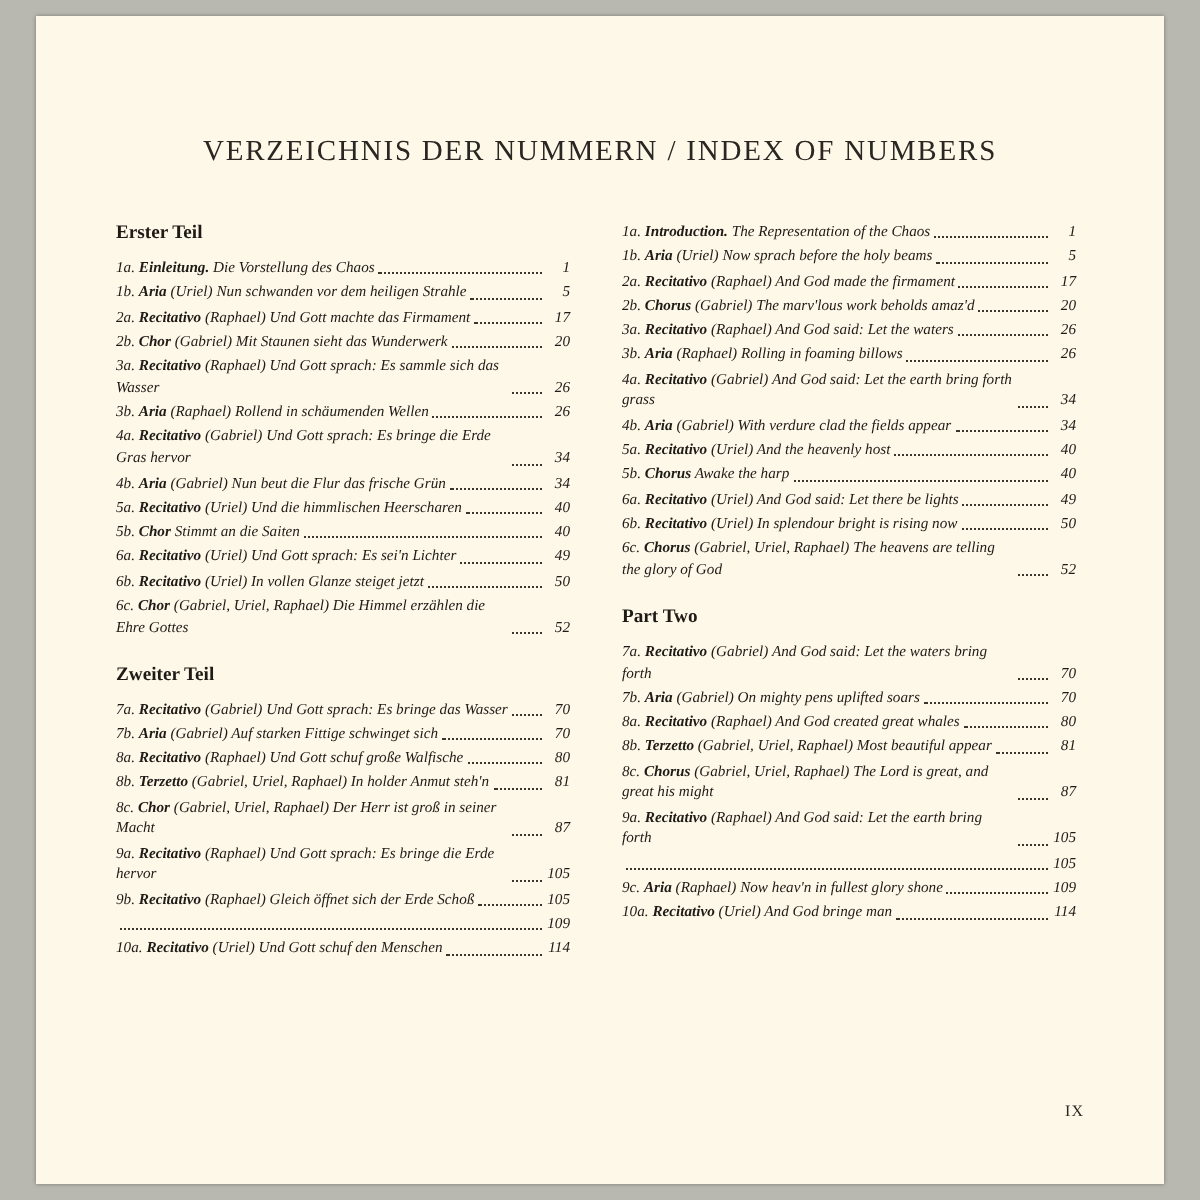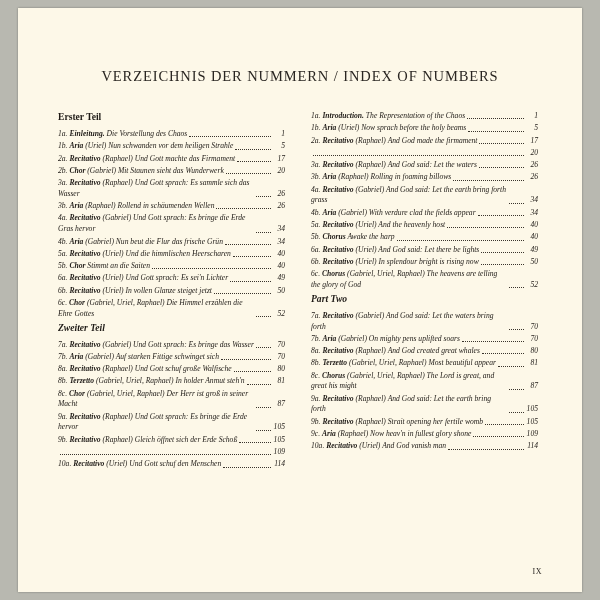--- a/index.html
+++ b/index.html
@@ -48,22 +48,21 @@
     position: relative;
   }
   .section-head {
     font-weight: bold;
     font-size: 9.6px;
     color: #1e1a16;
     margin-bottom: 7px;
     font-family: "Liberation Serif", serif;
   }
   .section-head.spaced {
-    margin-top: 2px;
-    font-style: italic;
+    margin-top: 12px;
   }
   .entry {
     display: flex;
     align-items: flex-end;
     font-size: 7.6px;
     line-height: 1.42;
     color: #1e1a16;
     margin-bottom: 1.5px;
     font-style: italic;
   }
@@ -83,21 +82,21 @@
   }
   .entry .pg {
     flex: 0 0 auto;
     text-align: right;
     min-width: 12px;
     font-size: 7.6px;
   }
   .folio {
     position: absolute;
     right: 40px;
-    bottom: 16px;
+    bottom: 32px;
     font-size: 8px;
     color: #2a2622;
     font-variant: small-caps;
     letter-spacing: 0.5px;
   }
 </style>
 </head>
 <body>
 
 <div class="page">
@@ -237,20 +236,21 @@
               <span class="txt"><span>1b. </span><b>Aria</b><span> (Uriel) Now sprach before the holy beams</span></span>
               <span class="dots"></span>
               <span class="pg">5</span>
             </div>
             <div class="entry">
               <span class="txt"><span>2a. </span><b>Recitativo</b><span> (Raphael) And God made the firmament</span></span>
               <span class="dots"></span>
               <span class="pg">17</span>
             </div>
             <div class="entry">
+              <span class="txt"><span>2b. </span><b>Chorus</b><span> (Gabriel) The marv'lous work beholds amaz'd</span></span>
               <span class="dots"></span>
               <span class="pg">20</span>
             </div>
             <div class="entry">
               <span class="txt"><span>3a. </span><b>Recitativo</b><span> (Raphael) And God said: Let the waters</span></span>
               <span class="dots"></span>
               <span class="pg">26</span>
             </div>
             <div class="entry">
               <span class="txt"><span>3b. </span><b>Aria</b><span> (Raphael) Rolling in foaming billows</span></span>
@@ -320,31 +320,30 @@
               <span class="txt"><span>8c. </span><b>Chorus</b><span> (Gabriel, Uriel, Raphael) The Lord is great, and great his might</span></span>
               <span class="dots"></span>
               <span class="pg">87</span>
             </div>
             <div class="entry">
               <span class="txt"><span>9a. </span><b>Recitativo</b><span> (Raphael) And God said: Let the earth bring forth</span></span>
               <span class="dots"></span>
               <span class="pg">105</span>
             </div>
             <div class="entry">
-              <span class="txt"><span>9b. </span><b>Recitativo</b><span> (Raphael) Strait opening her fertile womb</span></span>
               <span class="dots"></span>
               <span class="pg">105</span>
             </div>
             <div class="entry">
               <span class="txt"><span>9c. </span><b>Aria</b><span> (Raphael) Now heav'n in fullest glory shone</span></span>
               <span class="dots"></span>
               <span class="pg">109</span>
             </div>
             <div class="entry">
-              <span class="txt"><span>10a. </span><b>Recitativo</b><span> (Uriel) And God vanish man</span></span>
+              <span class="txt"><span>10a. </span><b>Recitativo</b><span> (Uriel) And God bringe man</span></span>
               <span class="dots"></span>
               <span class="pg">114</span>
             </div>
           </div>
       </div>
 
     </div>
 
     <div class="folio">IX</div>
   </div>

